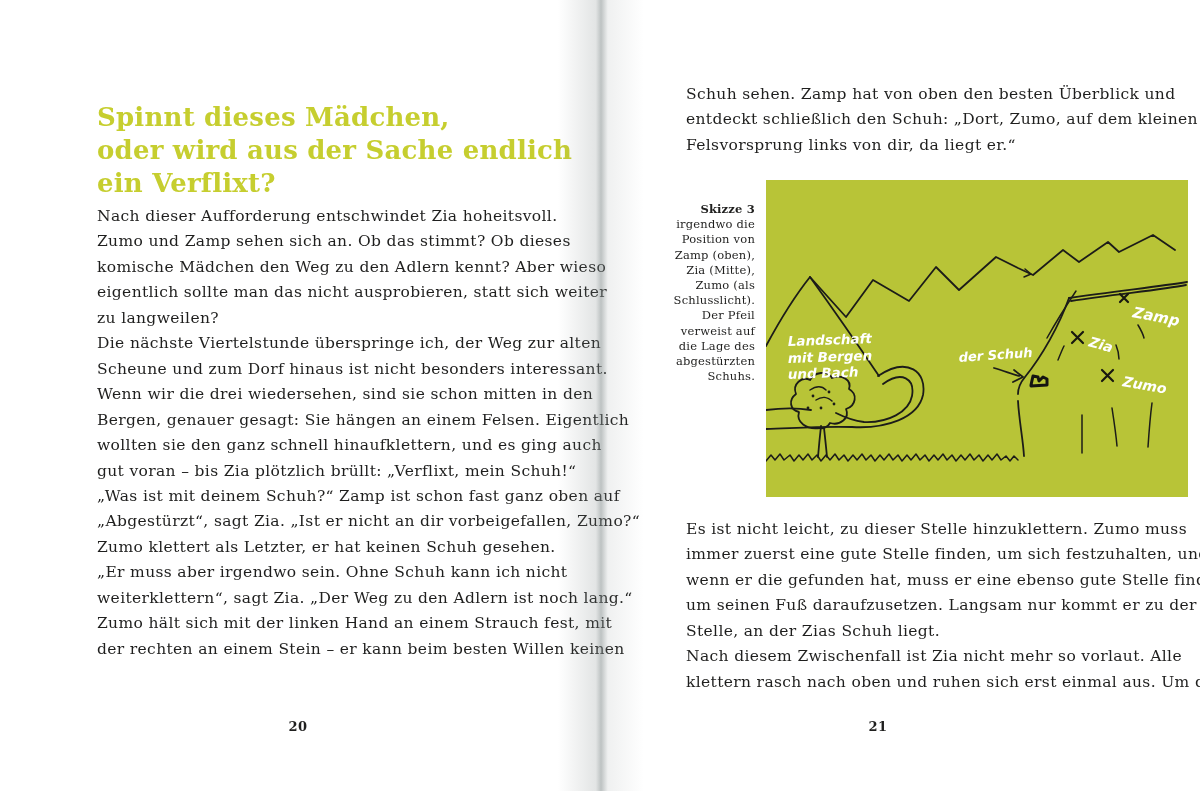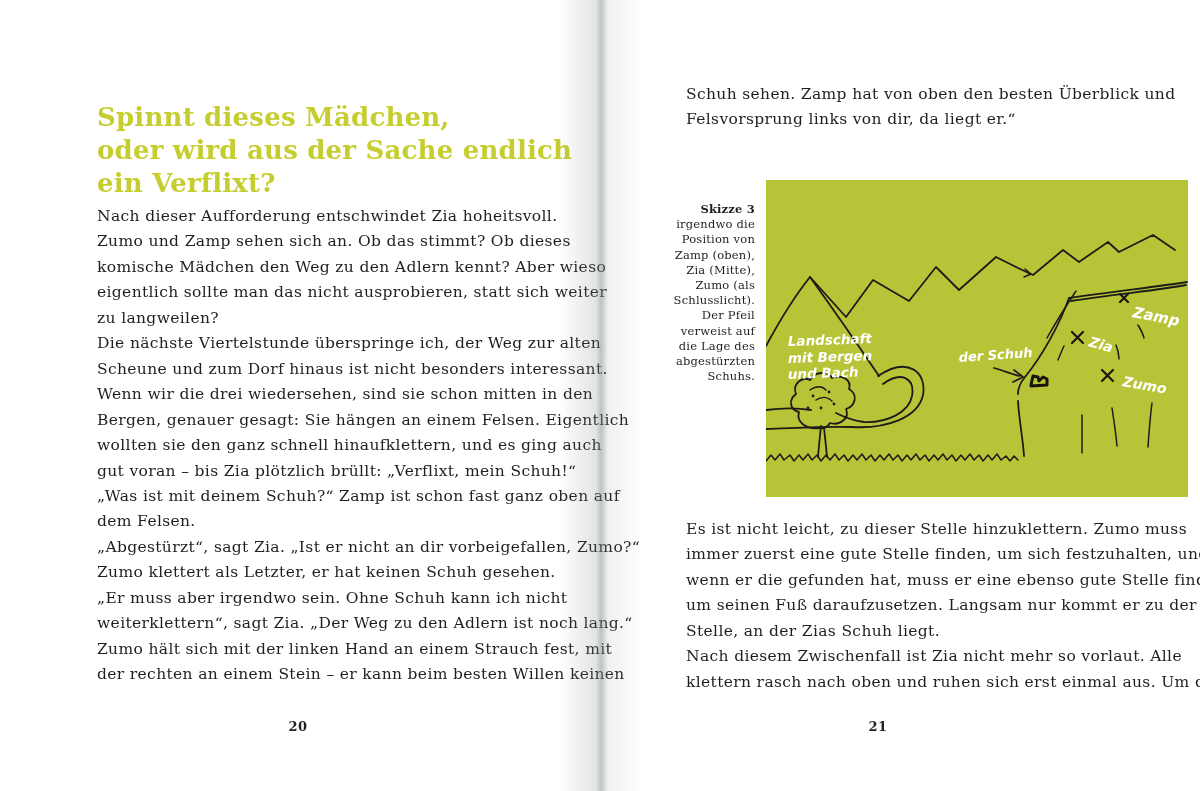--- a/index.html
+++ b/index.html
@@ -83,37 +83,37 @@
         <div class="line">komische Mädchen den Weg zu den Adlern kennt? Aber wieso</div>
         <div class="line">eigentlich sollte man das nicht ausprobieren, statt sich weiter</div>
         <div class="line">zu langweilen?</div>
         <div class="line">Die nächste Viertelstunde überspringe ich, der Weg zur alten</div>
         <div class="line">Scheune und zum Dorf hinaus ist nicht besonders interessant.</div>
         <div class="line">Wenn wir die drei wiedersehen, sind sie schon mitten in den</div>
         <div class="line">Bergen, genauer gesagt: Sie hängen an einem Felsen. Eigentlich</div>
         <div class="line">wollten sie den ganz schnell hinaufklettern, und es ging auch</div>
         <div class="line">gut voran – bis Zia plötzlich brüllt: „Verflixt, mein Schuh!“</div>
         <div class="line">„Was ist mit deinem Schuh?“ Zamp ist schon fast ganz oben auf</div>
-        <div class="line">dem Felsen.</div>
         <div class="line">„Abgestürzt“, sagt Zia. „Ist er nicht an dir vorbeigefallen, Zumo?“</div>
         <div class="line">Zumo klettert als Letzter, er hat keinen Schuh gesehen.</div>
         <div class="line">„Er muss aber irgendwo sein. Ohne Schuh kann ich nicht</div>
         <div class="line">weiterklettern“, sagt Zia. „Der Weg zu den Adlern ist noch lang.“</div>
         <div class="line">Zumo hält sich mit der linken Hand an einem Strauch fest, mit</div>
         <div class="line">der rechten an einem Stein – er kann beim besten Willen keinen</div>
       </div>
 
     <div class="page-num left">20</div>
   </section>
 
   <div class="spine"></div>
 
   <section>
     <div class="body-block right-top">
         <div class="line">Schuh sehen. Zamp hat von oben den besten Überblick und</div>
+        <div class="line">entdeckt schließlich den Schuh: „Dort, Zumo, auf dem kleinen</div>
         <div class="line">Felsvorsprung links von dir, da liegt er.“</div>
       </div>
 
     <aside class="caption">
       <div class="cap-label">Skizze 3</div>
       <div>
           <div class="line">irgendwo die</div>
           <div class="line">Position von</div>
           <div class="line">Zamp (oben),</div>
           <div class="line">Zia (Mitte),</div>

